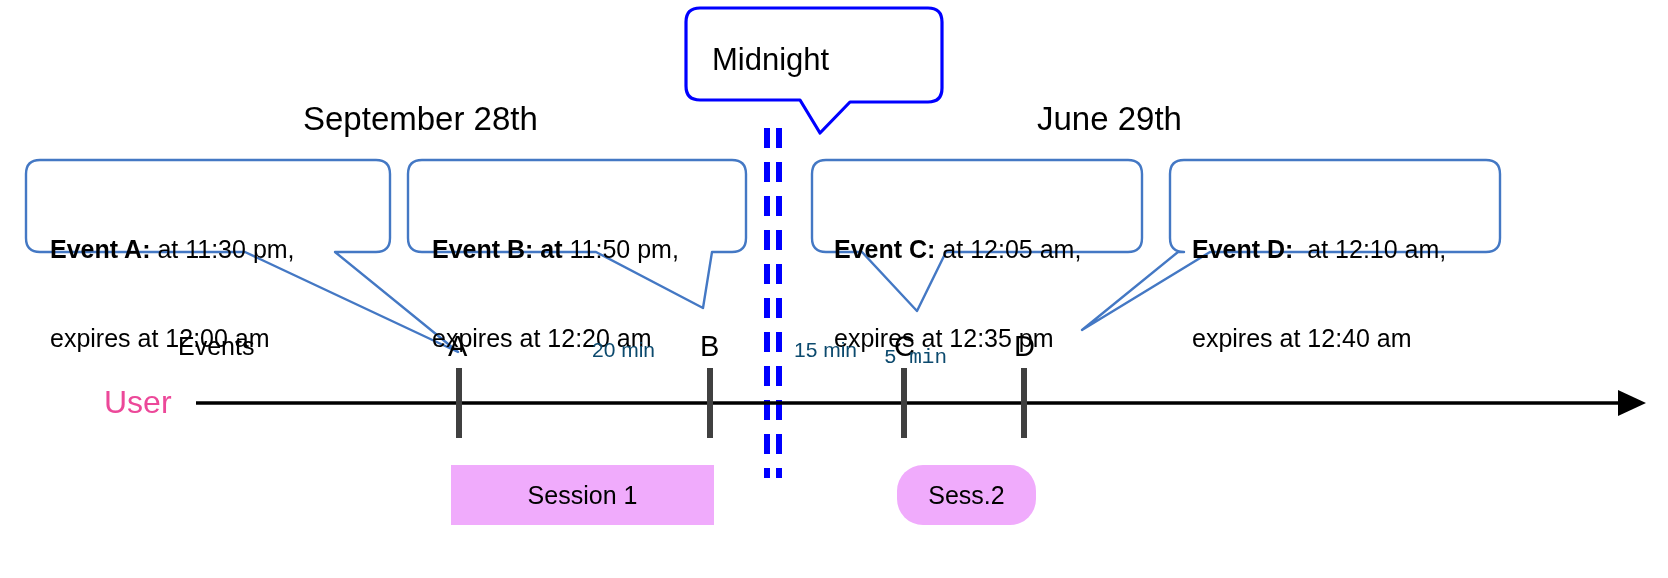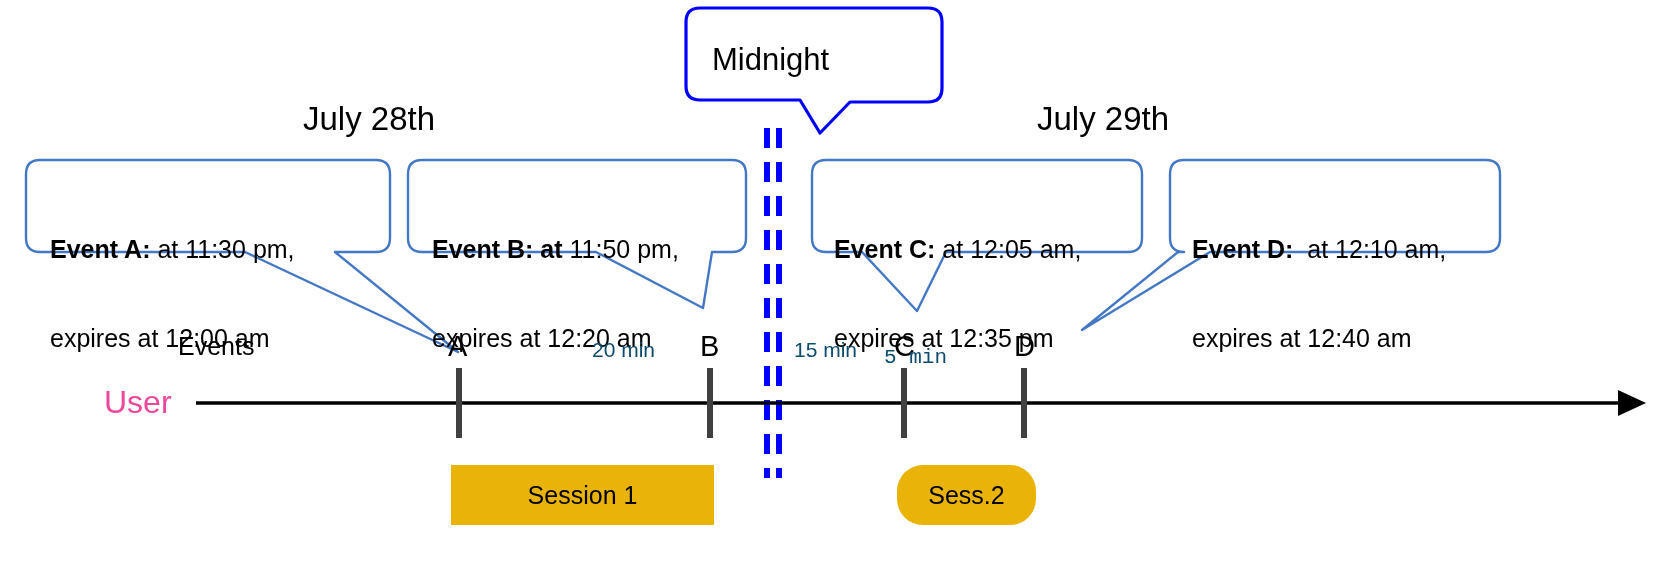--- a/index.html
+++ b/index.html
@@ -55,21 +55,21 @@
   .marker-label {
     font-size: 29px;
     color: #000000;
   }
   .interval-label {
     font-size: 21px;
     color: #0c4a6e;
   }
   .session-box {
     position: absolute;
-    background: #eab308;
+    background: #f0abfc;
     display: flex;
     align-items: center;
     justify-content: center;
     font-size: 25px;
     color: #000000;
   }
 </style>
 </head>
 <body>
 
@@ -163,22 +163,22 @@
     <g>
       <line x1="459" y1="368" x2="459" y2="438" stroke="#404040" stroke-width="6"></line>
       <line x1="710" y1="368" x2="710" y2="438" stroke="#404040" stroke-width="6"></line>
       <line x1="904" y1="368" x2="904" y2="438" stroke="#404040" stroke-width="6"></line>
       <line x1="1024" y1="368" x2="1024" y2="438" stroke="#404040" stroke-width="6"></line>
     </g>
   </svg>
 
   <div class="txt midnight-text" style="left:706px; top:42px;margin-left:6px;">Midnight</div>
 
-  <div class="txt date-label" style="left:303px; top:100px;">July 28th</div>
-  <div class="txt date-label" style="left:1037px; top:100px;">July 29th</div>
+  <div class="txt date-label" style="left:303px; top:100px;">September 28th</div>
+  <div class="txt date-label" style="left:1037px; top:100px;">June 29th</div>
 
   <div class="txt callout-text" style="left:50px; top:176px;">
     <div><b>Event A:</b><span> at 11:30 pm,</span></div>
     <div>expires at 12:00 am</div>
   </div>
 
   <div class="txt callout-text" style="left:432px; top:176px;">
     <div><b>Event B: at</b><span> 11:50 pm,</span></div>
     <div>expires at 12:20 am</div>
   </div>

